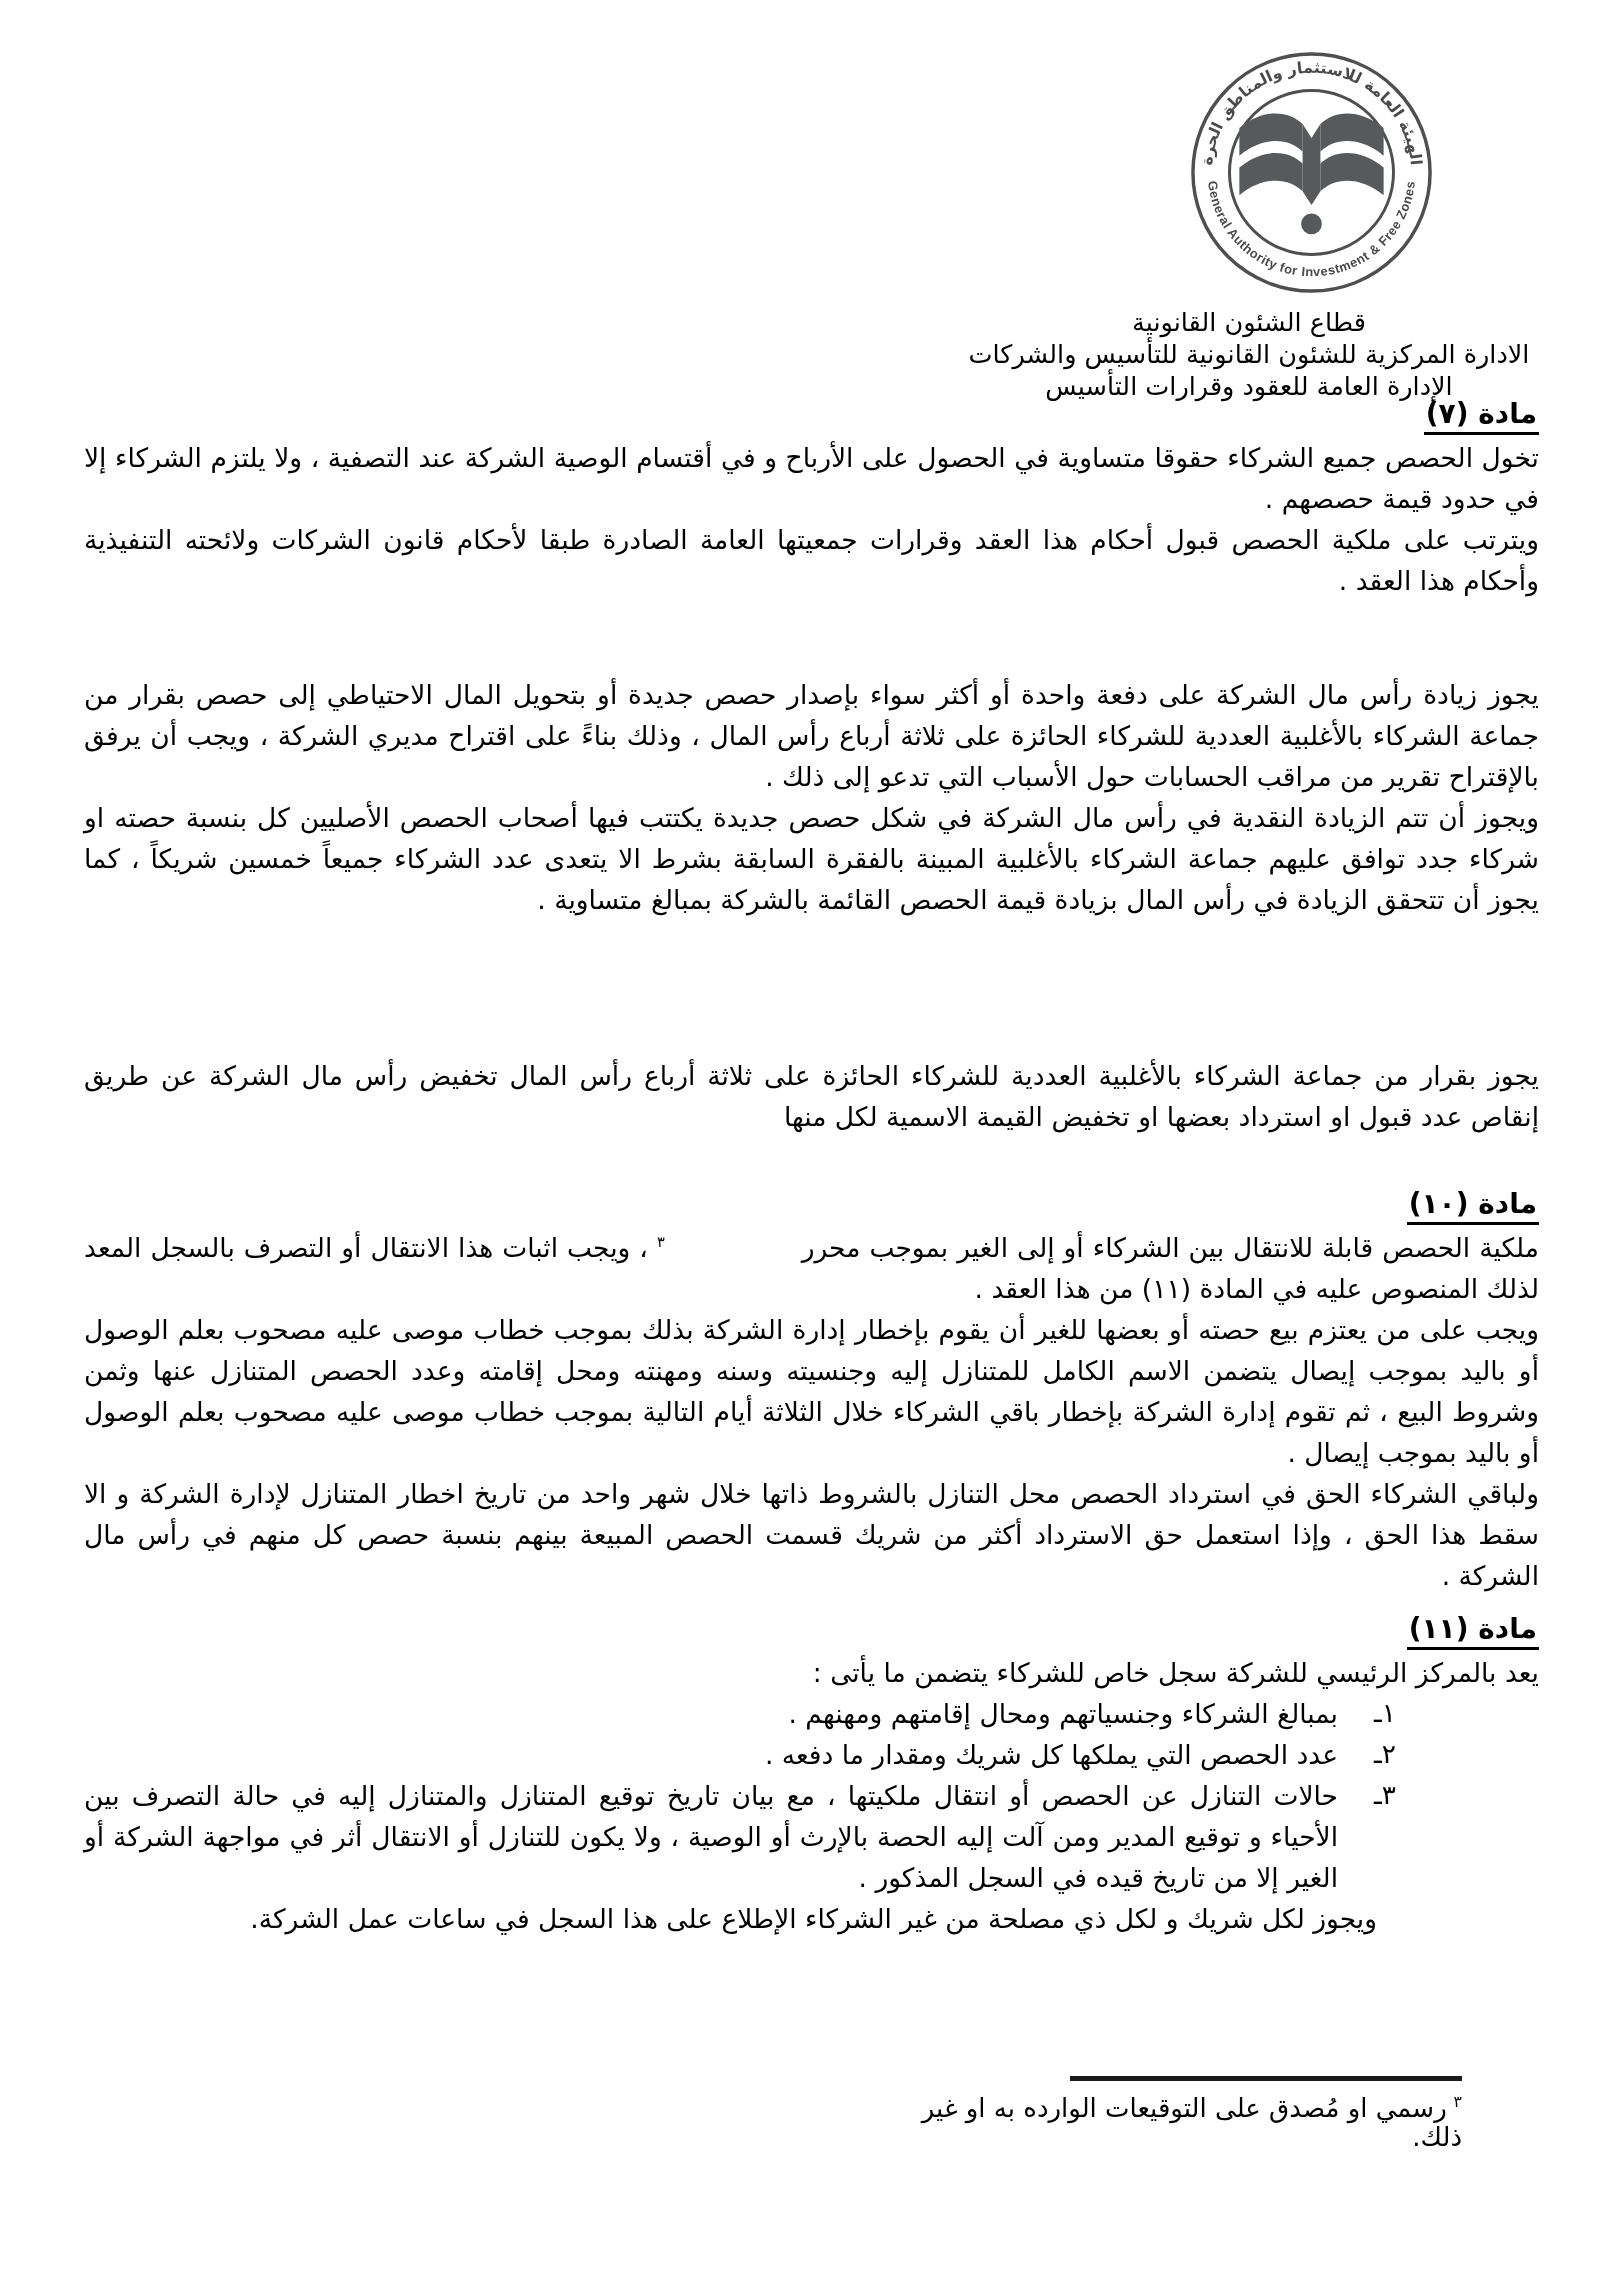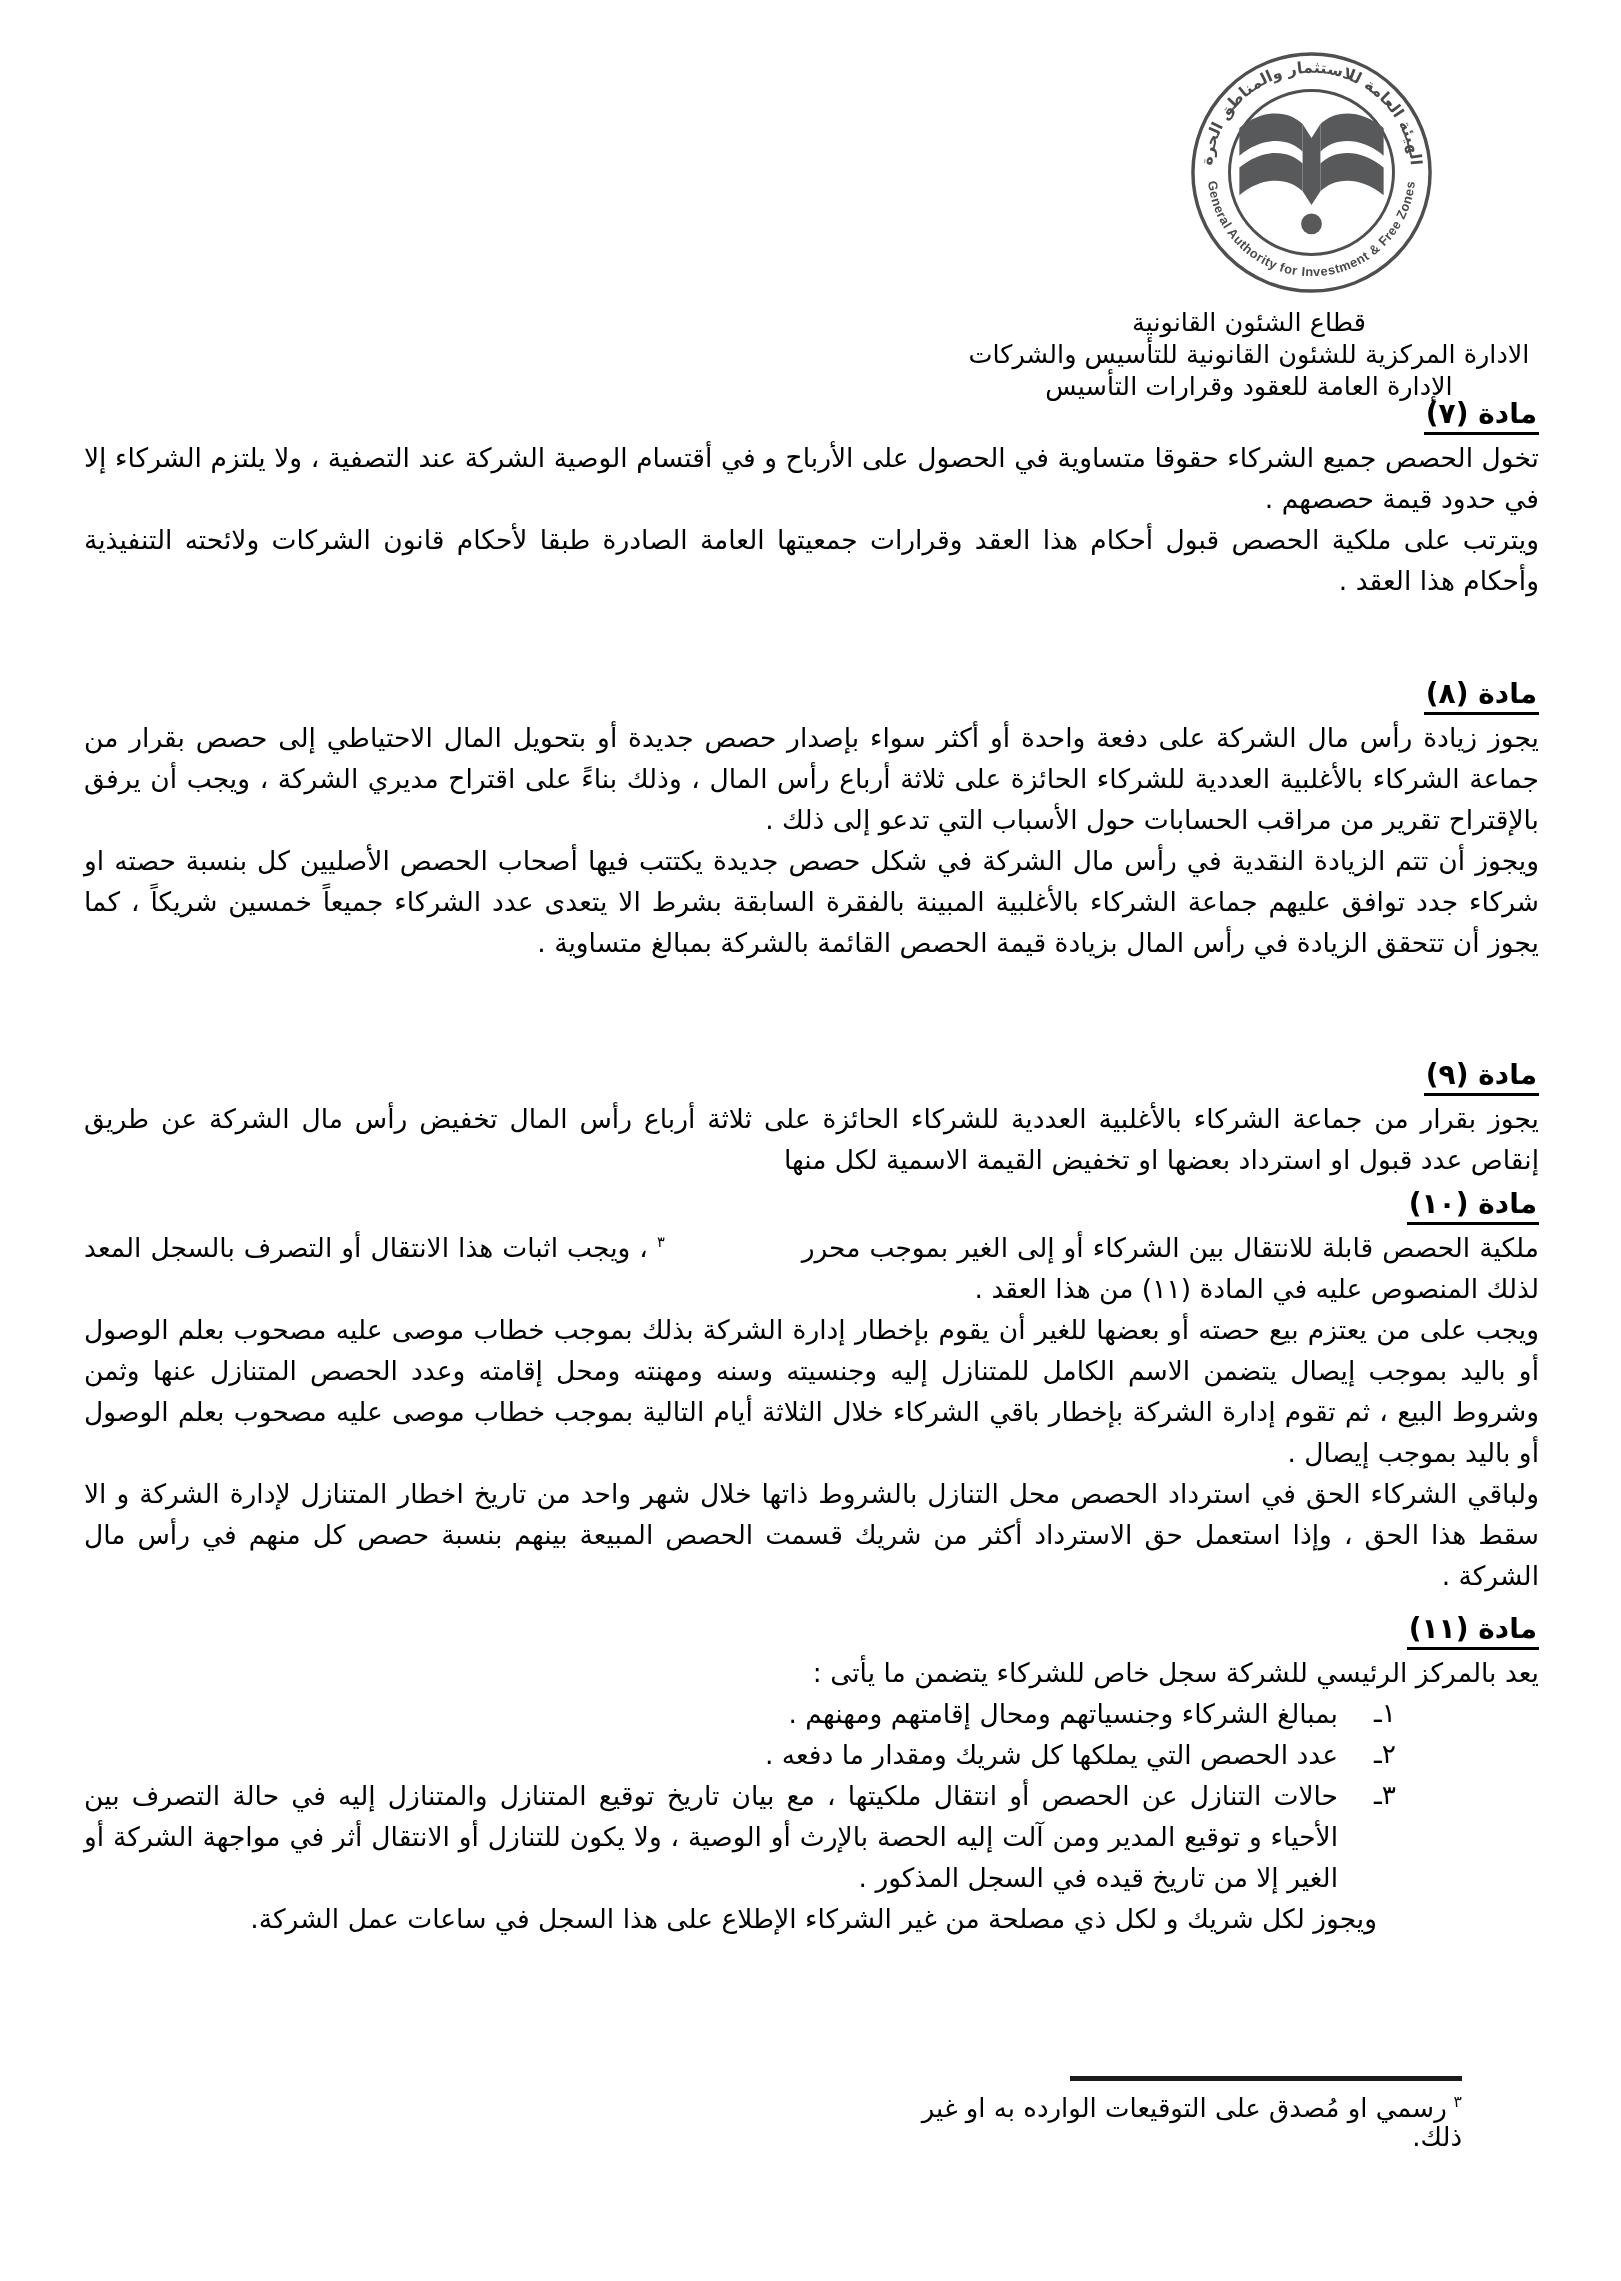--- a/index.html
+++ b/index.html
@@ -154,27 +154,25 @@
     <div>الإدارة العامة للعقود وقرارات التأسيس</div>
   </div>
 
   <section class="article" style="top:394px">
     <h2 class="art-title"><span class="tline">مادة (٧)</span></h2>
     <p class="para">تخول الحصص جميع الشركاء حقوقا متساوية في الحصول على الأرباح و في أقتسام الوصية الشركة عند التصفية ، ولا يلتزم الشركاء إلا في حدود قيمة حصصهم .</p>
     <p class="para">ويترتب على ملكية الحصص قبول أحكام هذا العقد وقرارات جمعيتها العامة الصادرة طبقا لأحكام قانون الشركات ولائحته التنفيذية وأحكام هذا العقد .</p>
   </section>
 
   <section class="article" style="top:674px">
-    <h2 class="art-title"><span class="tline">مادة (٨)</span></h2>
     <p class="para">يجوز زيادة رأس مال الشركة على دفعة واحدة أو أكثر سواء بإصدار حصص جديدة أو بتحويل المال الاحتياطي إلى حصص بقرار من جماعة الشركاء بالأغلبية العددية للشركاء الحائزة على ثلاثة أرباع رأس المال ، وذلك بناءً على اقتراح مديري الشركة ، ويجب أن يرفق بالإقتراح تقرير من مراقب الحسابات حول الأسباب التي تدعو إلى ذلك .</p>
     <p class="para">ويجوز أن تتم الزيادة النقدية في رأس مال الشركة في شكل حصص جديدة يكتتب فيها أصحاب الحصص الأصليين كل بنسبة حصته او شركاء جدد توافق عليهم جماعة الشركاء بالأغلبية المبينة بالفقرة السابقة بشرط الا يتعدى عدد الشركاء جميعاً خمسين شريكاً ، كما يجوز أن تتحقق الزيادة في رأس المال بزيادة قيمة الحصص القائمة بالشركة بمبالغ متساوية .</p>
   </section>
 
   <section class="article" style="top:1055px">
-    <h2 class="art-title"><span class="tline">مادة (٩)</span></h2>
     <p class="para">يجوز بقرار من جماعة الشركاء بالأغلبية العددية للشركاء الحائزة على ثلاثة أرباع رأس المال تخفيض رأس مال الشركة عن طريق إنقاص عدد قبول او استرداد بعضها او تخفيض القيمة الاسمية لكل منها</p>
   </section>
 
   <section class="article" style="top:1184px">
     <h2 class="art-title"><span class="tline">مادة (١٠)</span></h2>
     <p class="para">
       <span>ملكية الحصص قابلة للانتقال بين الشركاء أو إلى الغير بموجب محرر</span><span class="blank-gap"></span><sup class="fn-ref">٣</sup> <span>، ويجب اثبات هذا الانتقال أو التصرف بالسجل المعد لذلك المنصوص عليه في المادة (١١) من هذا العقد .</span>
     </p>
     <p class="para">ويجب على من يعتزم بيع حصته أو بعضها للغير أن يقوم بإخطار إدارة الشركة بذلك بموجب خطاب موصى عليه مصحوب بعلم الوصول أو باليد بموجب إيصال يتضمن الاسم الكامل للمتنازل إليه وجنسيته وسنه ومهنته ومحل إقامته وعدد الحصص المتنازل عنها وثمن وشروط البيع ، ثم تقوم إدارة الشركة بإخطار باقي الشركاء خلال الثلاثة أيام التالية بموجب خطاب موصى عليه مصحوب بعلم الوصول أو باليد بموجب إيصال .</p>
     <p class="para">ولباقي الشركاء الحق في استرداد الحصص محل التنازل بالشروط ذاتها خلال شهر واحد من تاريخ اخطار المتنازل لإدارة الشركة و الا سقط هذا الحق ، وإذا استعمل حق الاسترداد أكثر من شريك قسمت الحصص المبيعة بينهم بنسبة حصص كل منهم في رأس مال الشركة .</p>

